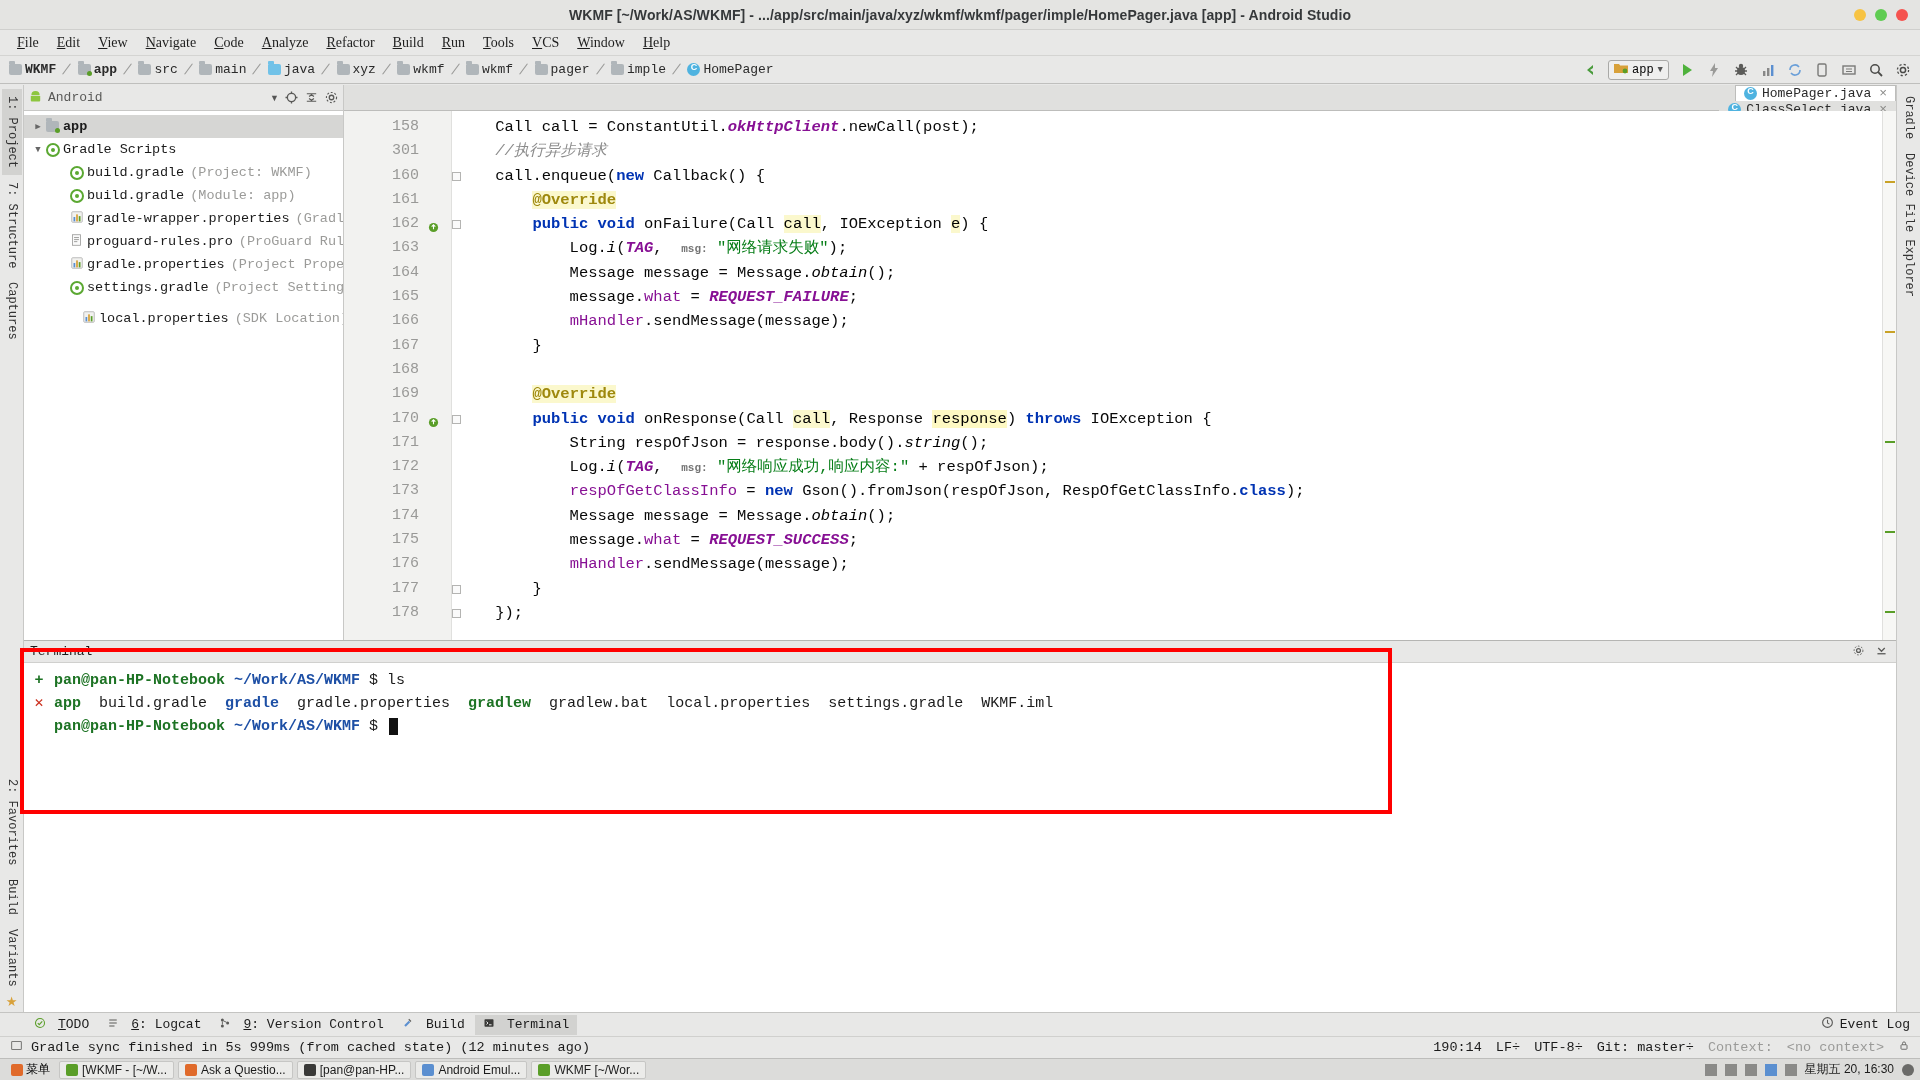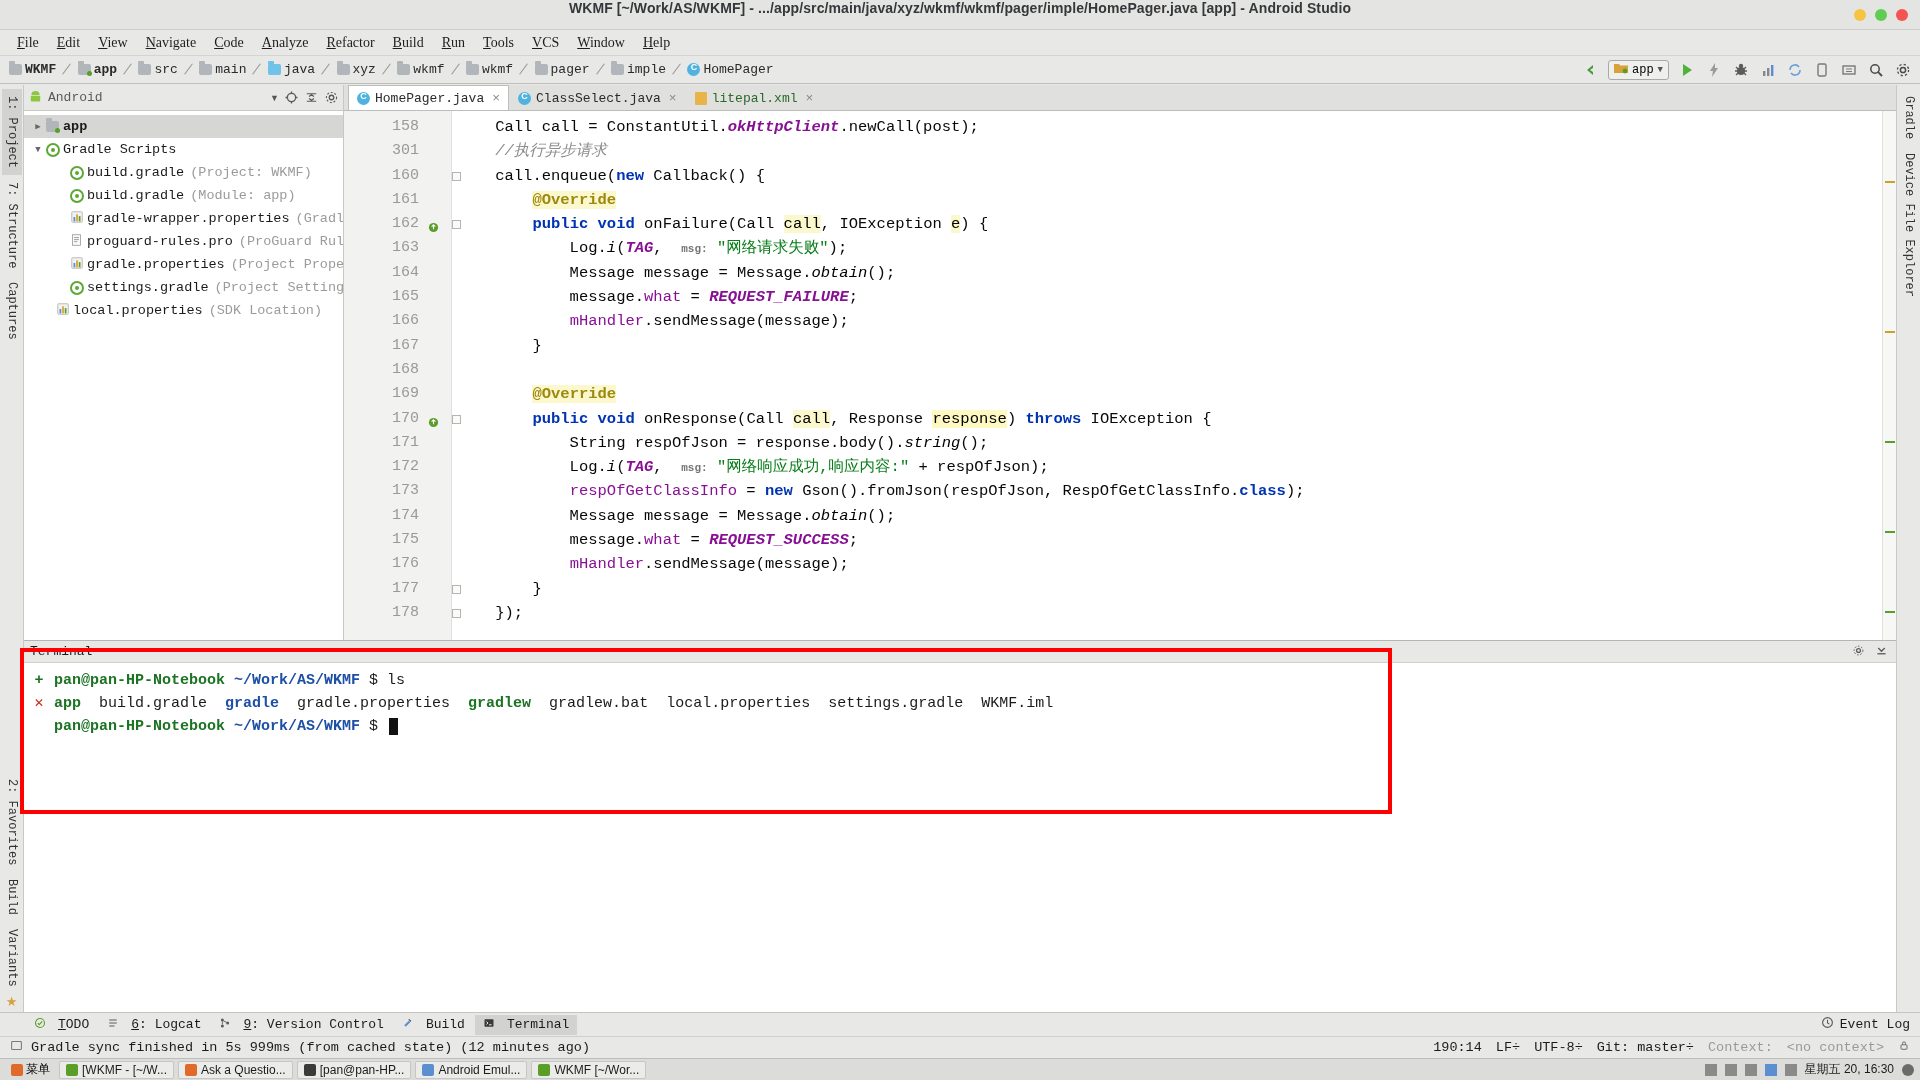--- a/index.html
+++ b/index.html
@@ -10,21 +10,21 @@
     font-family: "Liberation Sans", sans-serif;
     background: #e8e8e7;
   }
   body { position: relative; }
 
   
   #titlebar {
     height: 30px; width: 100%;
     background: #e4e4e2;
     border-bottom: 1px solid #cfcfcd;
-    display: flex; justify-content: center;
+    display: flex; align-items: center; justify-content: center;
     position: relative;
   }
   #titlebar .title {
     font-size: 14px; color: #35383a; font-weight: bold;
     letter-spacing: 0.1px;
   }
   .win-buttons {
     position: absolute; right: 12px; top: 50%;
     transform: translateY(-50%);
     display: flex; gap: 9px; align-items: center;
@@ -178,20 +178,21 @@
     width:4px; height:4px; border-radius:50%; background:#5ba832;
   }
 
   
   #editorcol { flex: 1; display: flex; flex-direction: column; min-width: 0; }
   #tabsrow {
     height: 26px; background: #e0e0de;
     border-bottom: 1px solid #bdbdbb;
     display: flex; align-items: flex-end;
     padding-left: 4px;
+    flex-direction: column;
   }
   .etab {
     height: 25px; display: flex; align-items: center; gap: 5px;
     padding: 0 8px; font-size: 13px; color: #2a2a2a;
     background: #e0e0de; border: 1px solid transparent;
     border-bottom: none; cursor: default;
     font-family: "Liberation Mono", monospace;
   }
   .etab.active { background: #fff; border-color: #bdbdbb; }
   .etab .x { color: #8a8a88; font-size: 13px; margin-left: 3px; }
@@ -648,21 +649,21 @@
           <span class="note">(Project Properties)</span>
         </div>
         <div class="trow" style="padding-left: 30px;">
           <span class="arrow"></span>
           <span class="ico">
             <span class="gradle-ic"></span>
           </span>
           <span class="lbl">settings.gradle</span>
           <span class="note">(Project Settings)</span>
         </div>
-        <div class="trow" style="padding-left: 16px;">
+        <div class="trow" style="padding-left: 42px; margin-top: 8px;">
           <span class="arrow"></span>
           <span class="ico">
             <span><svg width="14" height="14" viewBox="0 0 16 16">
                 <rect x="2" y="2" width="12" height="12" rx="1" fill="#f2f2f0" stroke="#b4b4b2"></rect>
                 <rect x="4" y="8" width="2" height="5" fill="#5b8fd0"></rect>
                 <rect x="7" y="5" width="2" height="8" fill="#d8a13a"></rect>
                 <rect x="10" y="7" width="2" height="6" fill="#5a9e28"></rect>
               </svg></span>
           </span>
           <span class="lbl">local.properties</span>

